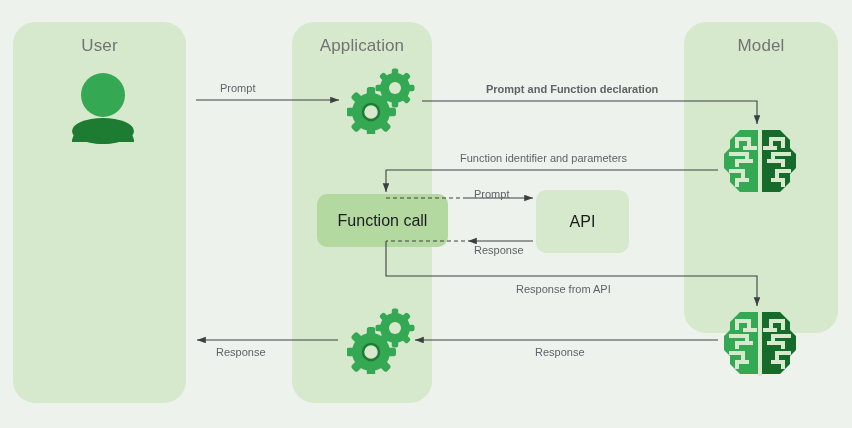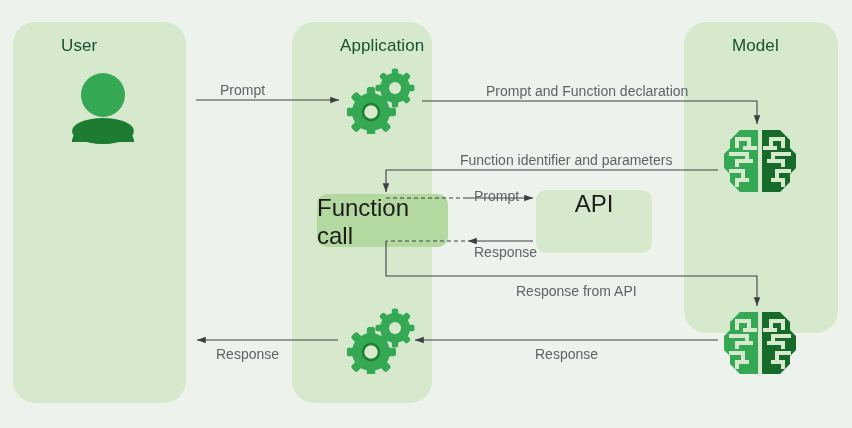--- a/index.html
+++ b/index.html
@@ -16,55 +16,55 @@
     background: #eef2ec;
   }
   .panel {
     position: absolute;
     background: #d7e9cd;
     border-radius: 22px;
   }
   .panel-title {
     position: absolute;
     top: 14px; left: 0; right: 0;
+    text-align: center;
     font-size: 17px;
-    color: #14532d;
+    color: #737373;
     letter-spacing: .1px;
-    margin-left: 48px;
   }
   #panel-user   { left: 13px;  top: 22px; width: 173px; height: 381px; }
   #panel-app    { left: 292px; top: 22px; width: 140px; height: 381px; }
   #panel-model  { left: 684px; top: 22px; width: 154px; height: 311px; }
 
   .node-box {
     position: absolute;
-    display: flex; align-items: flex-start; justify-content: center;
+    display: flex; align-items: center; justify-content: center;
     border-radius: 10px;
-    font-size: 24px;
+    font-size: 16px;
     color: #1c1c1c;
   }
   #box-function-call {
     left: 317px; top: 194px; width: 131px; height: 53px;
     background: #b3d9a1;
   }
   #box-api {
-    left: 536px; top: 190px; width: 116px; height: 63px;
+    left: 536px; top: 190px; width: 93px; height: 63px;
     background: #d7e9cd;
   }
 
   
   #wires {
     position: absolute; left: 0; top: 0;
     width: 852px; height: 428px;
     pointer-events: none;
   }
 
   .edge-label {
     position: absolute;
-    font-size: 14px;
+    font-size: 11px;
     color: #5f6368;
     white-space: nowrap;
   }
 
   .icon-holder { position: absolute; }
 </style>
 </head>
 <body>
 
 <div id="stage">
@@ -282,21 +282,21 @@
       <path d="M386,241 L386,276 L757,276 L757,306" marker-end="url(#arrow)"></path>
 
       <path d="M718,340 L415,340" marker-end="url(#arrow)"></path>
 
       <path d="M338,340 L197,340" marker-end="url(#arrow)"></path>
     </g>
   </svg>
 
   <div class="edge-label" style="left:220px; top:82px;">Prompt</div>
 
-  <div class="edge-label" style="left:486px; top:83px;">Prompt and Function declaration</div>
+  <div class="edge-label" style="left:486px; top:83px;font-weight:bold;">Prompt and Function declaration</div>
 
   <div class="edge-label" style="left:460px; top:152px;">Function identifier and parameters</div>
 
   <div class="edge-label" style="left:474px; top:188px;">Prompt</div>
 
   <div class="edge-label" style="left:474px; top:244px;">Response</div>
 
   <div class="edge-label" style="left:516px; top:283px;">Response from API</div>
 
   <div class="edge-label" style="left:535px; top:346px;">Response</div>

